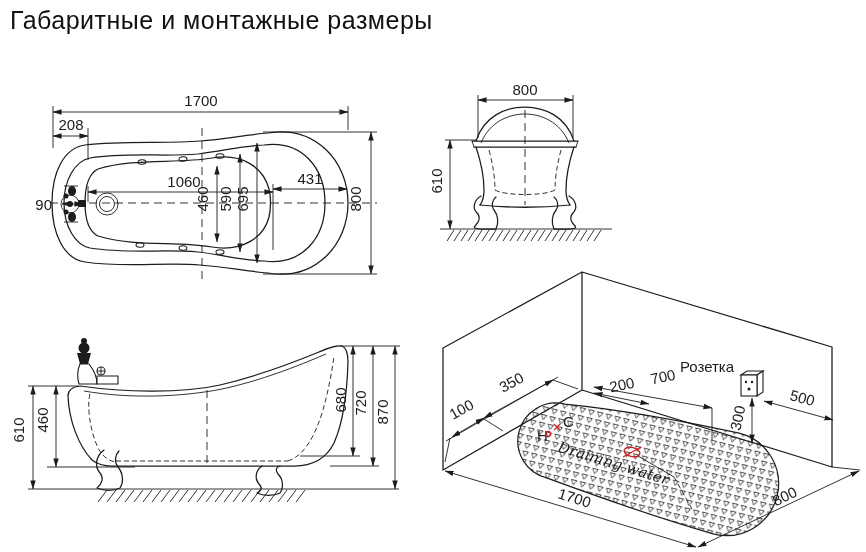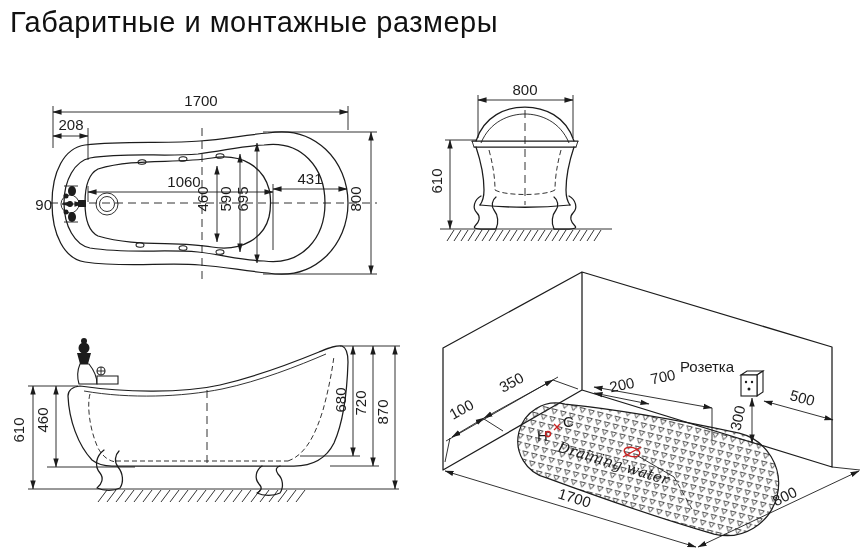--- a/index.html
+++ b/index.html
@@ -1,18 +1,18 @@
 <!DOCTYPE html>
 <html><head>
 <meta charset="utf-8">
 <style>
   html,body{margin:0;padding:0;background:#fff;}
   #stage{position:relative;width:866px;height:552px;background:#fff;overflow:hidden;
          font-family:"Liberation Sans",sans-serif;}
-  #title{position:absolute;left:10px;top:6px;font-size:29px;color:#111;letter-spacing:.5px;}
+  #title{position:absolute;left:10px;top:6px;font-size:25px;color:#111;letter-spacing:.5px;}
   svg text{font-family:"Liberation Sans",sans-serif;font-size:15px;fill:#1c1c1c;}
   .ln{fill:none;stroke:#1c1c1c;stroke-width:1.25;stroke-linecap:round;stroke-linejoin:round;}
   .tn{fill:none;stroke:#1c1c1c;stroke-width:0.9;}
   .dsh{fill:none;stroke:#1c1c1c;stroke-width:0.9;stroke-dasharray:8 5;}
   .dsh2{fill:none;stroke:#1c1c1c;stroke-width:0.9;stroke-dasharray:5 3;}
   .fl{fill:#1c1c1c;stroke:none;}
   .wf{fill:#fff;stroke:#1c1c1c;stroke-width:1.1;}
   .it{font-style:italic;font-family:"DejaVu Serif",serif;}
 </style>
 </head>

